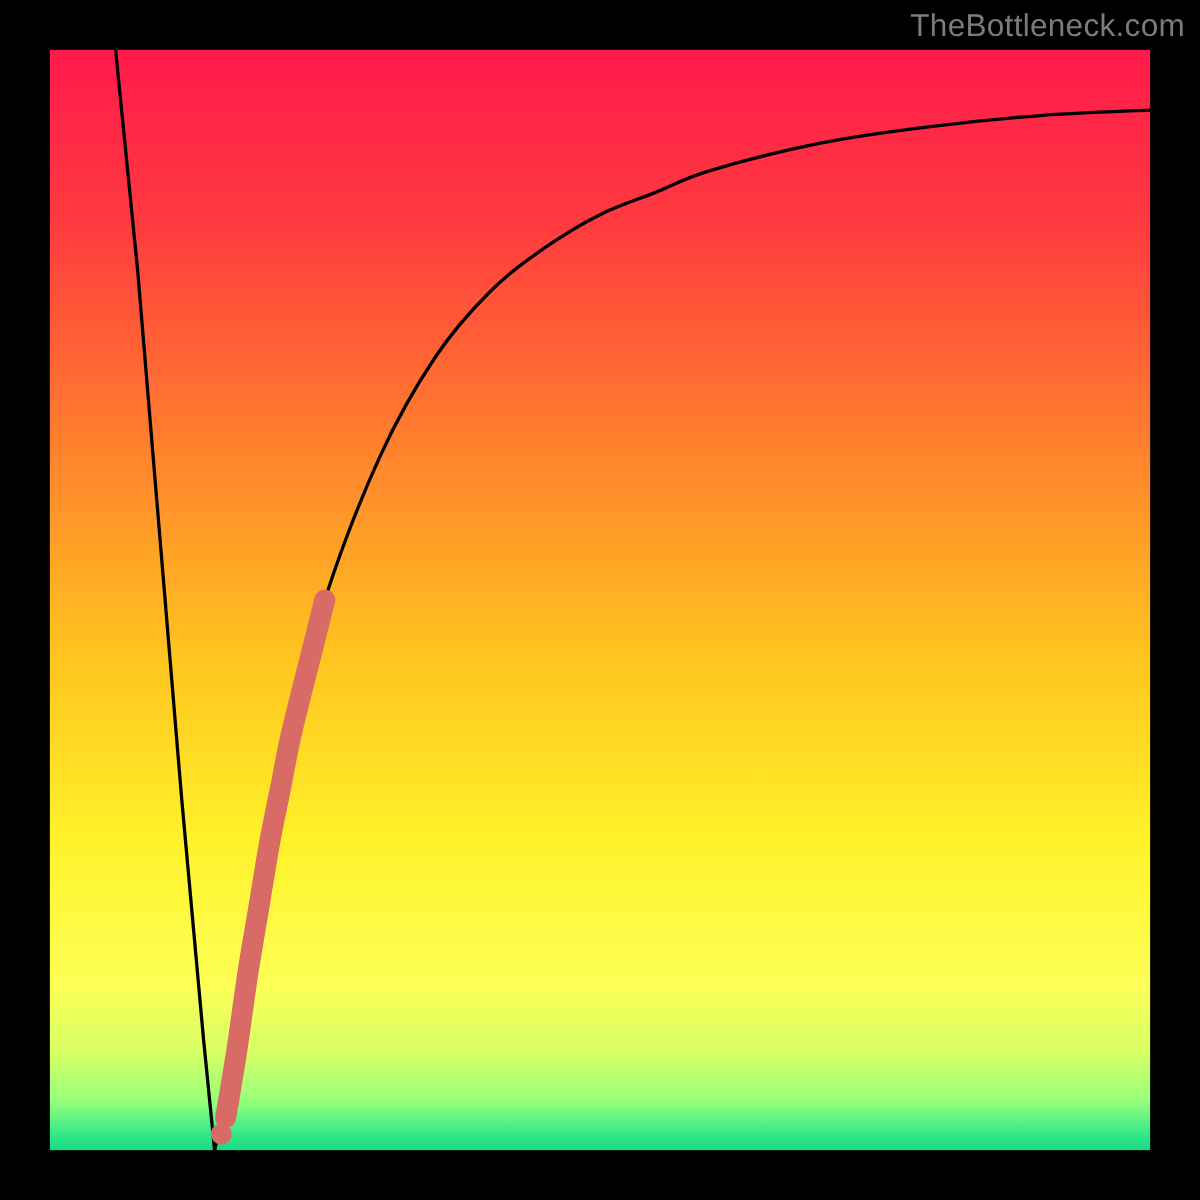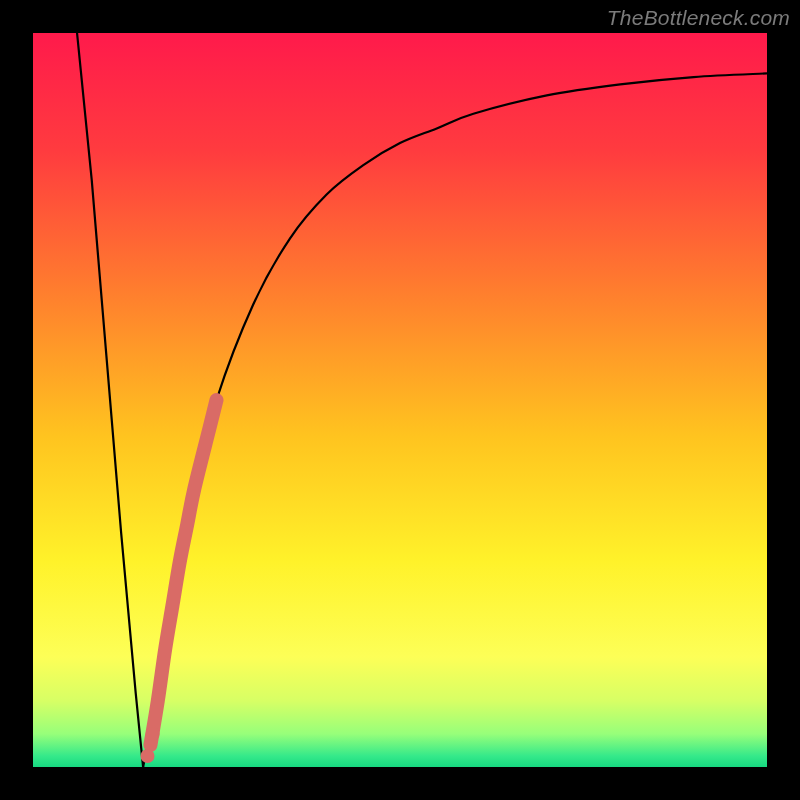--- a/index.html
+++ b/index.html
@@ -9,21 +9,20 @@
     height: 800px;
     overflow: hidden;
     background: #000;
     font-family: Arial, Helvetica, sans-serif;
   }
   .frame {
     position: relative;
     width: 800px;
     height: 800px;
     background: #000;
-    font-style: italic;
   }
   .plot {
     position: absolute;
     left: 33px;
     top: 33px;
     width: 734px;
     height: 734px;
     overflow: hidden;
   }
   .watermark {

